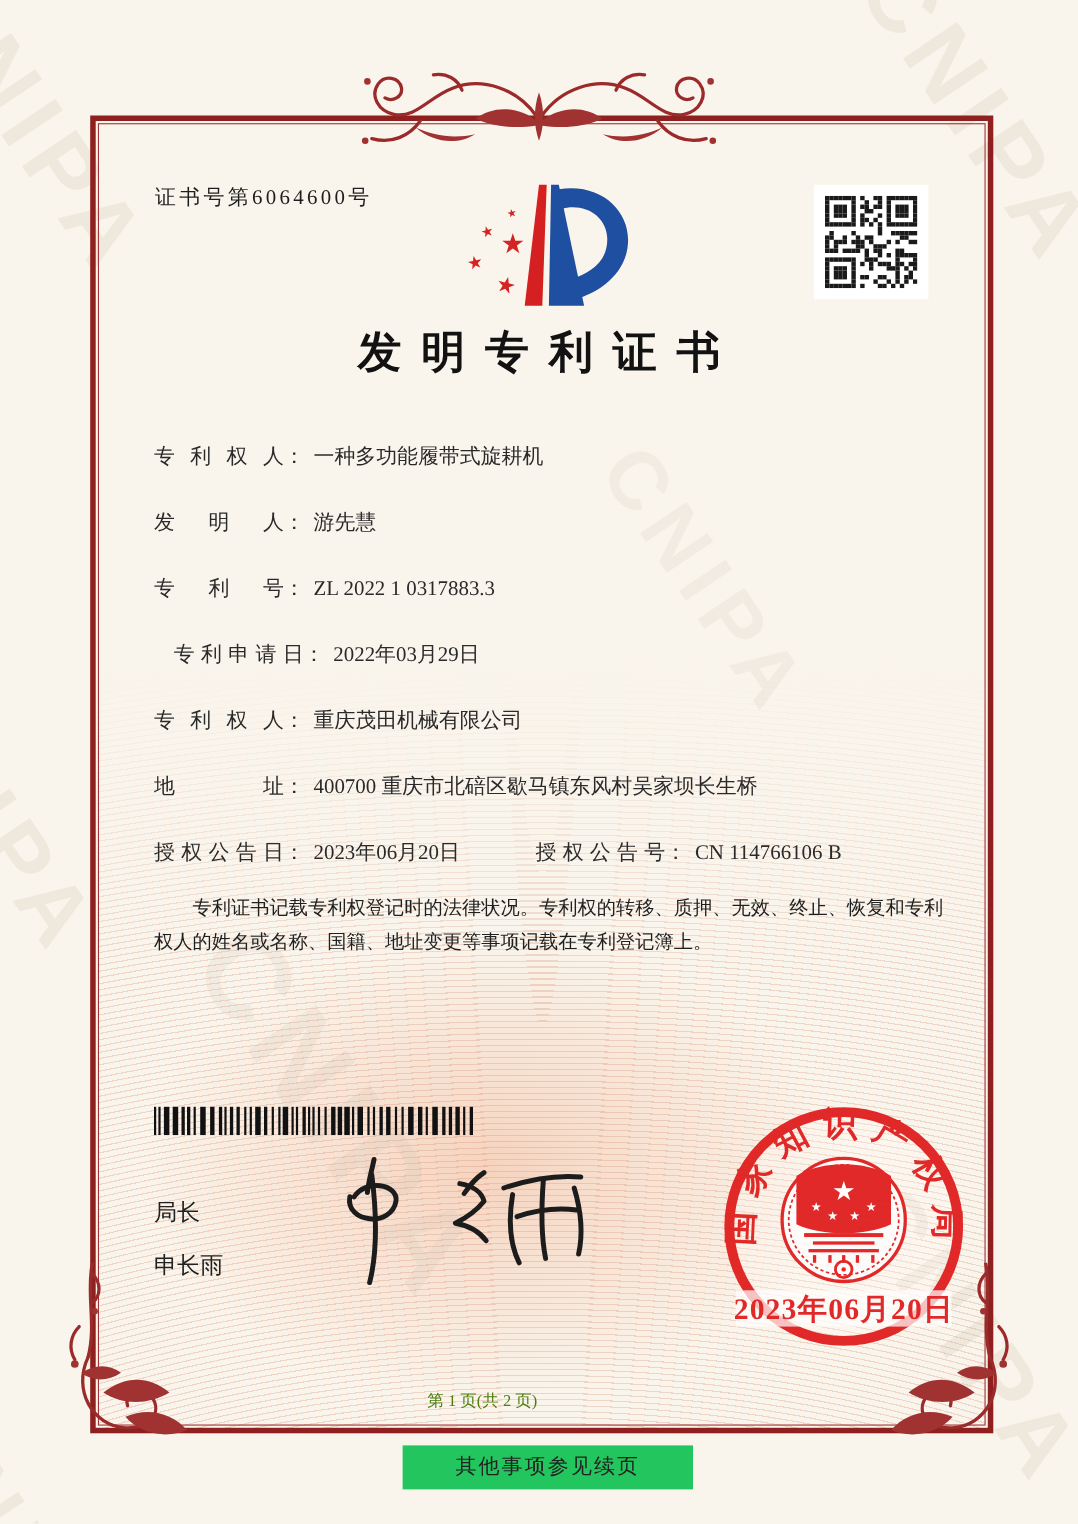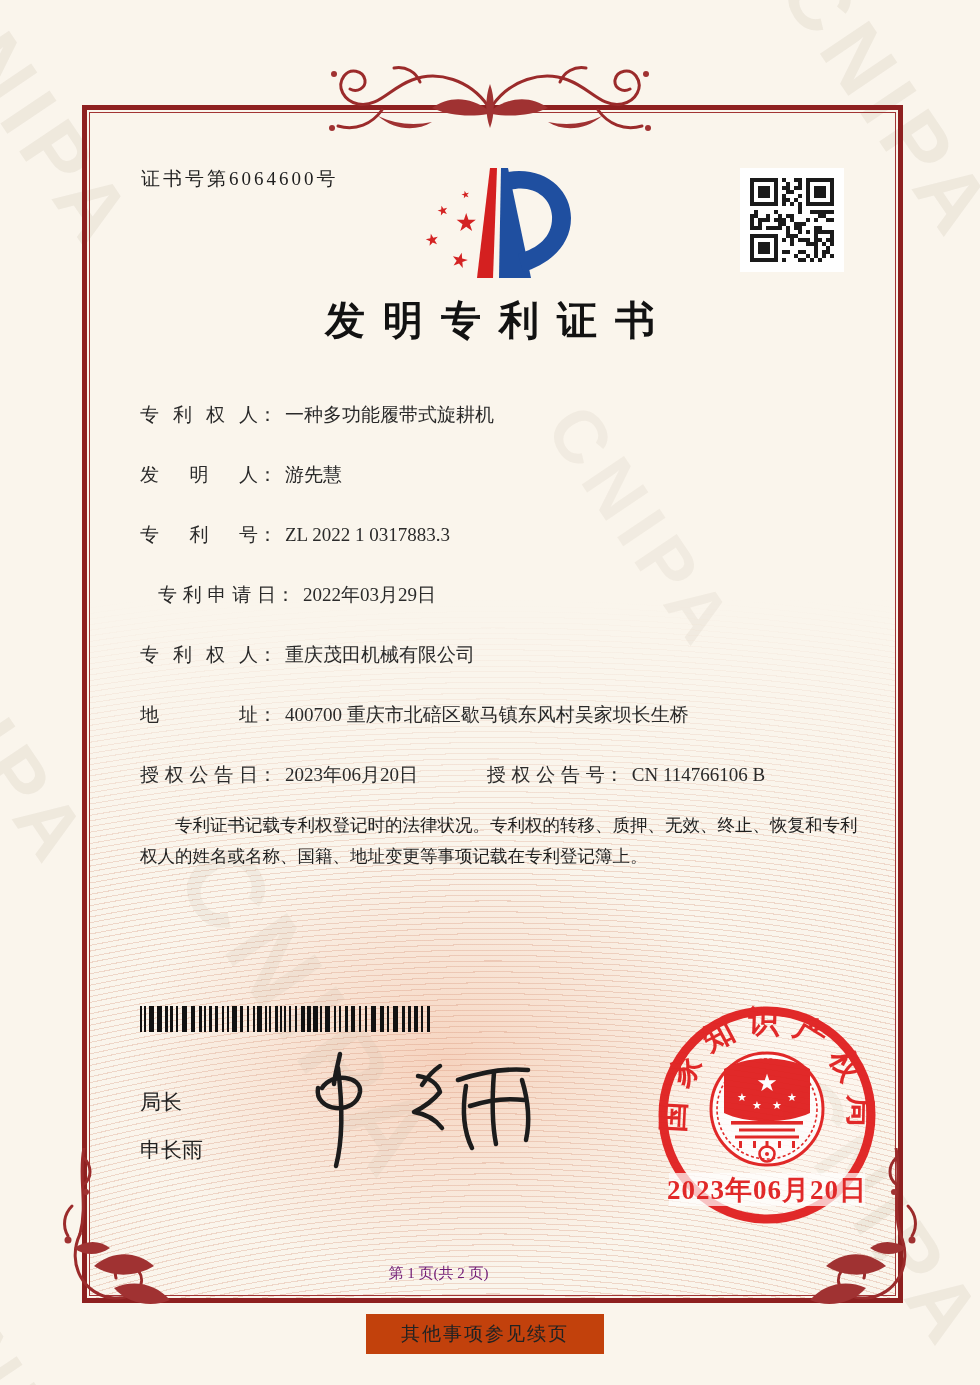--- a/index.html
+++ b/index.html
@@ -54,22 +54,22 @@
           font-size:21px;color:#222;font-weight:500;}
   .signer.t1{top:1088px;}
   .signer.t2{top:1136px;}
   .signature{position:absolute;left:280px;top:1040px;z-index:4;}
 
   
   .seal{position:absolute;left:645px;top:995px;width:244px;height:240px;z-index:5;opacity:0.95;}
 
   
   .page-indicator{position:absolute;left:0;top:1264px;width:877px;text-align:center;font-size:15px;
-                  color:#701a75;z-index:4;}
-  .cont-strip{position:absolute;left:366px;top:1314px;width:238px;height:40px;background:#c2410c;
+                  color:#4d7c0f;z-index:4;}
+  .cont-strip{position:absolute;left:366px;top:1314px;width:264px;height:40px;background:#22c55e;
               z-index:4;text-align:center;line-height:40px;font-size:19px;color:#222;letter-spacing:2px;}
 </style>
 </head>
 <body>
 
 <div id="page">
 
   <div class="guilloche"></div>
 
   <div class="wm" style="left:-18px;top:-45px;font-size:86px;">CNIPA</div>

